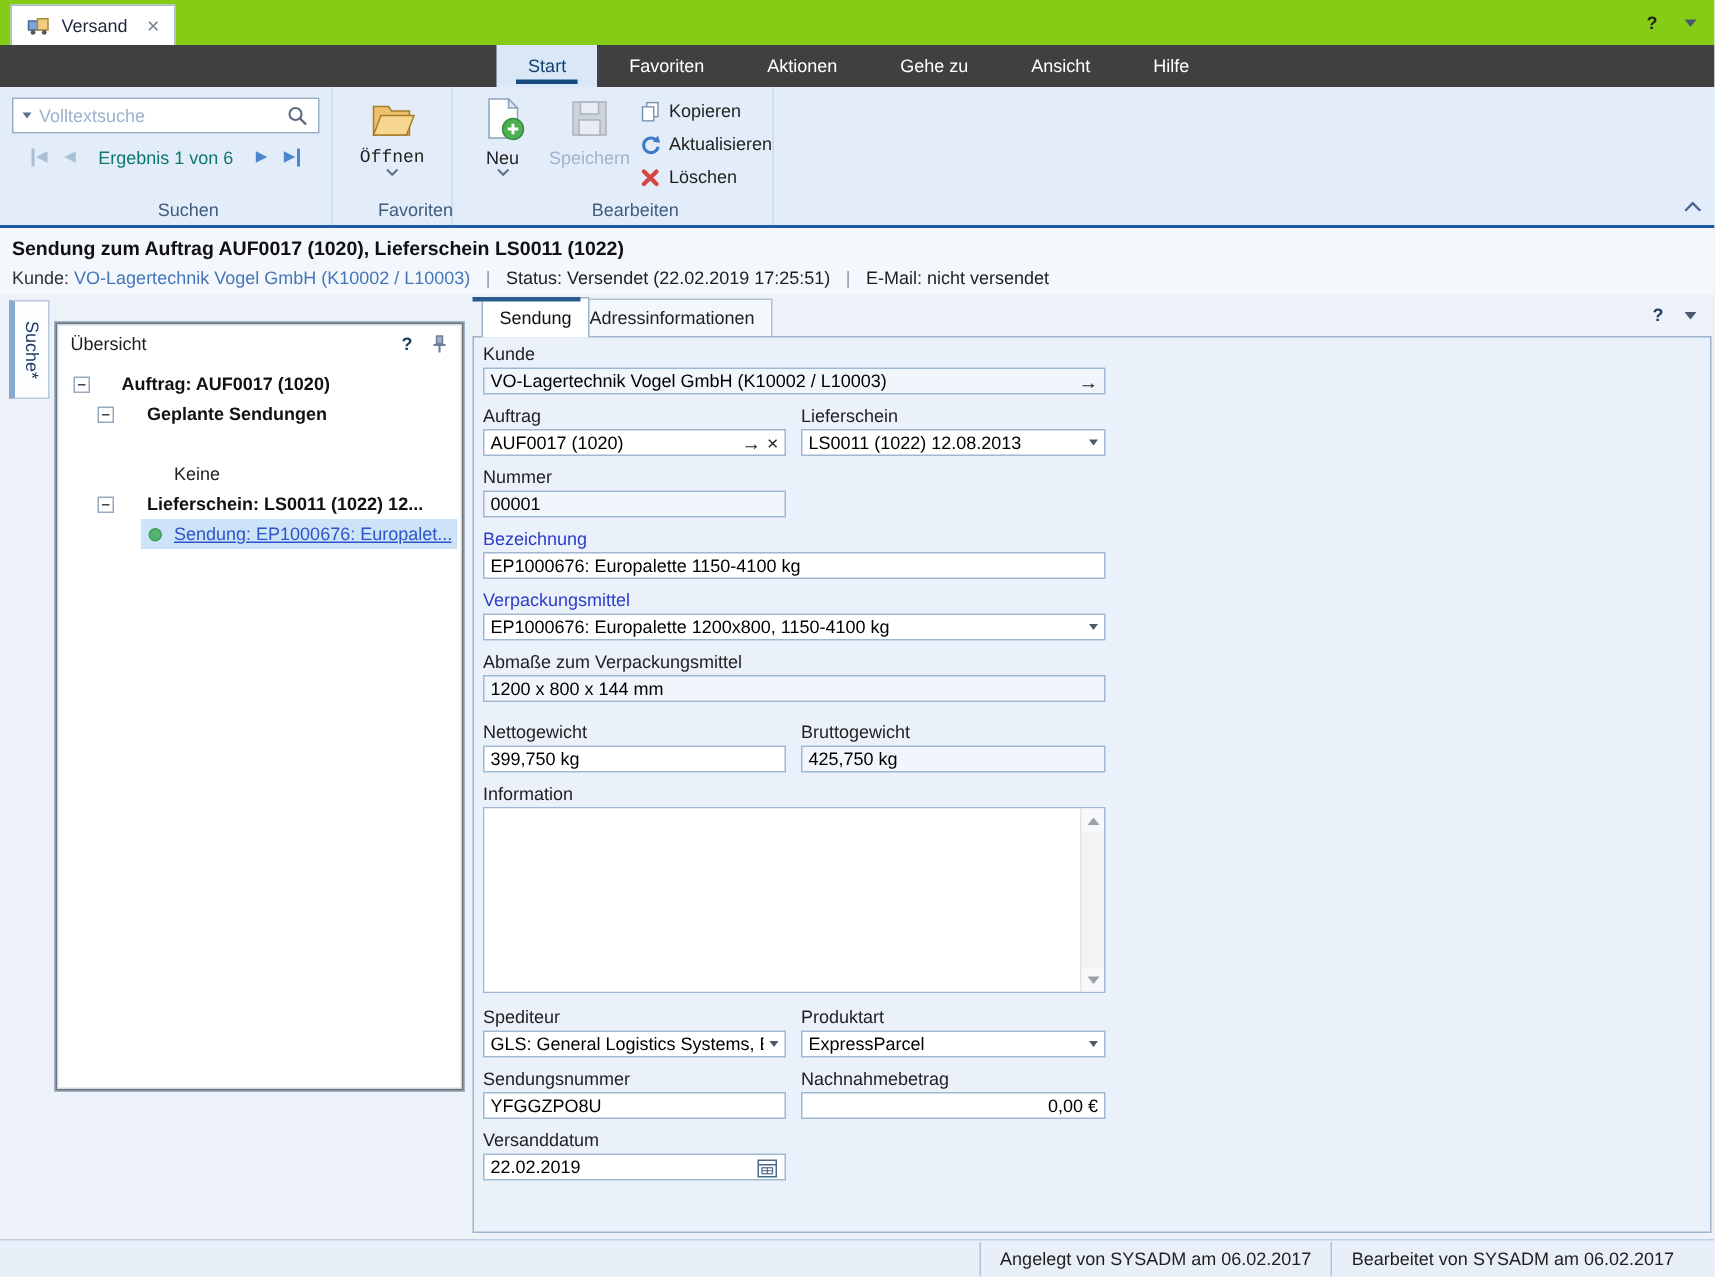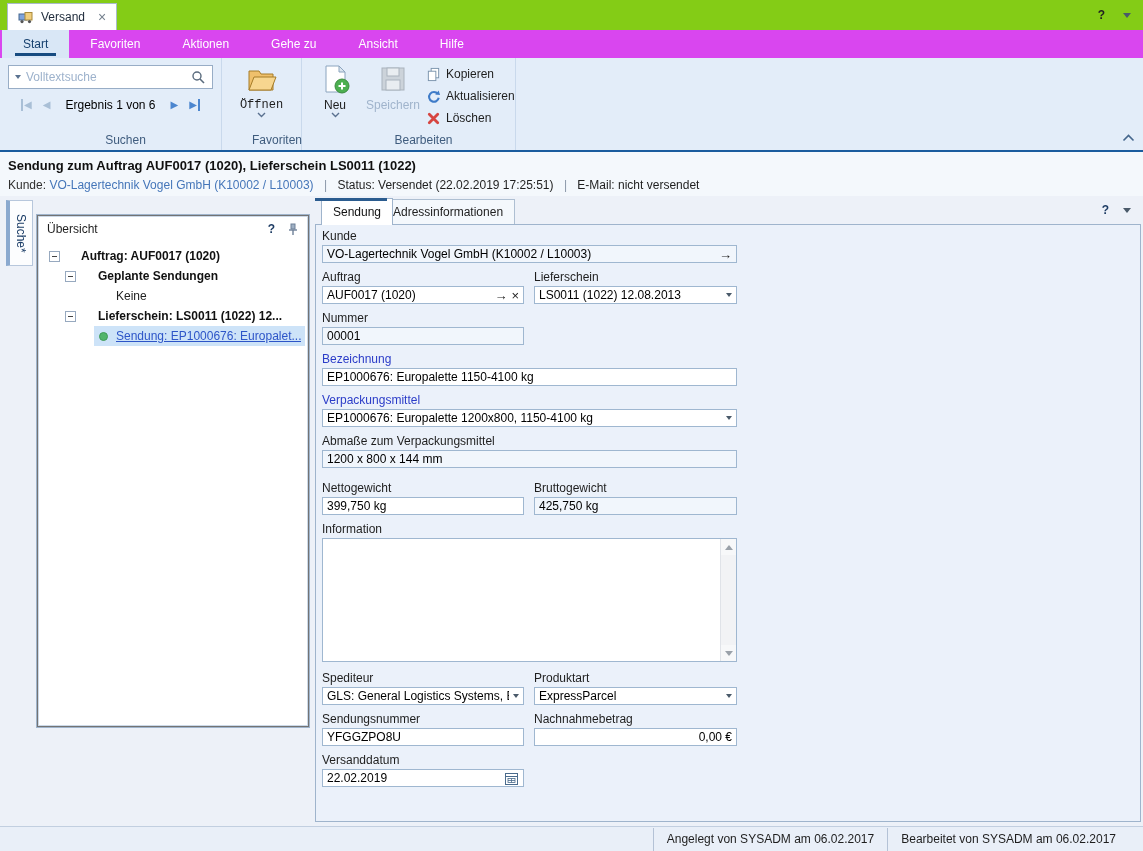--- a/index.html
+++ b/index.html
@@ -21,21 +21,21 @@
     background:#fff; border:1px solid #a9bacb; border-bottom:none;
     display:flex; align-items:center; padding:0 10px; gap:7px;
   }
   .doc-tab-label { color:#1d2a3a; }
   .tab-close { color:#75808e; font-size:14px; line-height:1; margin-left:6px; cursor:default; }
   .win-controls { position:absolute; right:12px; top:0; height:30px; display:flex; align-items:center; gap:18px; }
   .win-help { font-weight:bold; color:#222; }
   .caret-down { width:0; height:0; border-left:4px solid transparent; border-right:4px solid transparent; border-top:5px solid #4a5a6a; }
 
   
-  .menubar { height:28px; background:#d946ef; display:flex; padding-left:2px; flex:none; }
+  .menubar { height:28px; background:#404040; display:flex; padding-left:2px; flex:none;justify-content:center; }
   .menu-item { color:#fff; line-height:28px; padding:0 21px; position:relative; }
   .menu-item.active { background:#d9e7f6; color:#16406e; }
   .menu-item.active::after { content:""; position:absolute; left:13px; right:13px; bottom:2px; height:3px; background:#174b80; }
 
   
   .ribbon { height:94px; background:#e3edf9; border-bottom:2px solid #1a5c9e; display:flex; position:relative; flex:none; }
   .rgroup { position:relative; height:100%; border-right:1px solid #c9d9ec; }
   .rgroup-label { position:absolute; bottom:3px; left:0; right:0; text-align:center; color:#3f5c7e;padding-left:30px; }
   .rg-suchen { width:222px; }
   .rg-favoriten { width:80px; }
@@ -44,21 +44,21 @@
   .searchbox { margin:7px 8px 0 8px; height:24px; background:#fff; border:1px solid #98adc6; display:flex; align-items:center; padding:0 6px; gap:5px; }
   .searchbox .scaret { width:0; height:0; border-left:3.5px solid transparent; border-right:3.5px solid transparent; border-top:4px solid #5a7290; }
   .searchbox input { flex:1; border:none; outline:none; font:12px "Liberation Sans", sans-serif; color:#333; background:transparent; min-width:0; }
   .searchbox input::placeholder { color:#9db2cc; }
   .navrow { margin-top:9px; display:flex; align-items:center; justify-content:center; gap:11px; }
   .navbtn { font-size:10px; line-height:12px; }
   .nav-disabled { color:#a9bfd6; }
   .nav-enabled { color:#4c86cf; }
   .nav-first { border-left:2px solid #a9bfd6; padding-left:1px; }
   .nav-last  { border-right:2px solid #4c86cf; padding-right:1px; }
-  .nav-result { color:#000000; padding:0 4px; }
+  .nav-result { color:#0f766e; padding:0 4px; }
 
   .bigbtn { width:58px; display:flex; flex-direction:column; align-items:center; margin-top:5px; }
   .bigbtn .blabel { margin-top:3px; color:#1e1e1e; }
   .bigbtn.disabled .blabel { color:#a0b4cc; }
   .rg-favoriten .bigbtn { margin-left:auto; margin-right:auto;font-family:Liberation Mono, monospace; }
   .rg-bearbeiten .row { display:flex; padding-left:4px; }
   .smallcol { display:flex; flex-direction:column; gap:6px; margin-top:8px; margin-left:4px; }
   .smallbtn { display:flex; align-items:center; gap:5px; height:16px; color:#1e1e1e; }
   .ribbon-collapse { position:absolute; right:8px; bottom:5px; }
 
@@ -87,21 +87,21 @@
   .panel-help { font-weight:bold; color:#1e3c64; }
 
   .tree { padding-top:5px; }
   .trow { height:20px; display:flex; align-items:center; }
   .expander { width:11px; height:11px; border:1px solid #97a9bf; background:#fff; position:relative; flex:none; }
   .expander::after { content:""; position:absolute; left:2px; right:2px; top:4px; height:1px; background:#444; }
   .t-bold { font-weight:bold; color:#111; }
   .t-plain { color:#222; }
   .trow.lvl1 { padding-left:10px; } .trow.lvl1 .expander { margin-right:21px; }
   .trow.lvl2 { padding-left:26px; } .trow.lvl2 .expander { margin-right:22px; }
-  .trow.lvl3t { padding-left:77px; }
+  .trow.lvl3t { padding-left:77px;margin-top:20px; }
   .trow.sel { padding-left:55px; }
   .selwrap { flex:1; display:flex; align-items:center; gap:8px; background:#cde3f8; height:20px; padding:0 4px 0 5px; margin-right:6px; }
   .greendot { width:9px; height:9px; border-radius:50%; background:#52b56b; border:1px solid #3f9b58; flex:none; }
   .tree-link { color:#2d55c8; text-decoration:underline; white-space:nowrap; overflow:hidden; }
 
   
   .form-tabs { position:absolute; left:315px; top:2px; height:27px; width:826px; }
   .form-tabs::before { content:""; position:absolute; left:0; top:0; width:72px; height:3px; background:#2b5c8f; z-index:3; }
   .ftab { position:absolute; top:0; height:27px; display:flex; align-items:center; padding:0 11px; }
   .ftab.active { left:6px; background:#fff; border:1px solid #9fb4cc; border-bottom:none; z-index:2; color:#111; }

